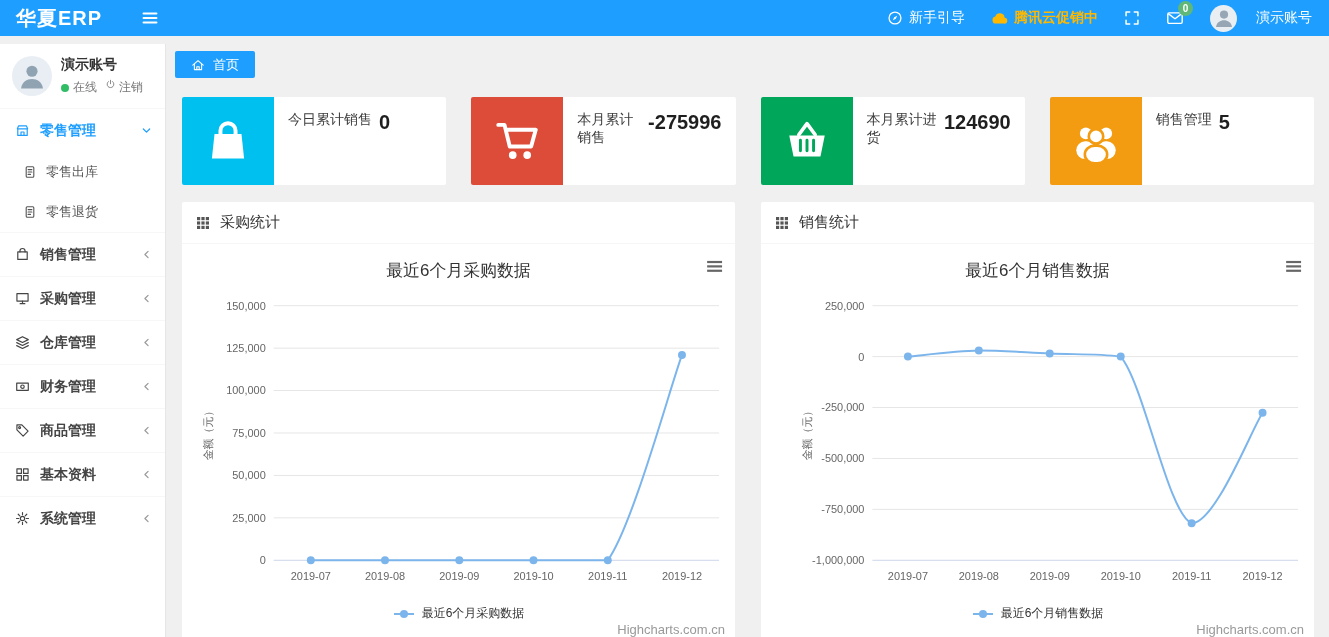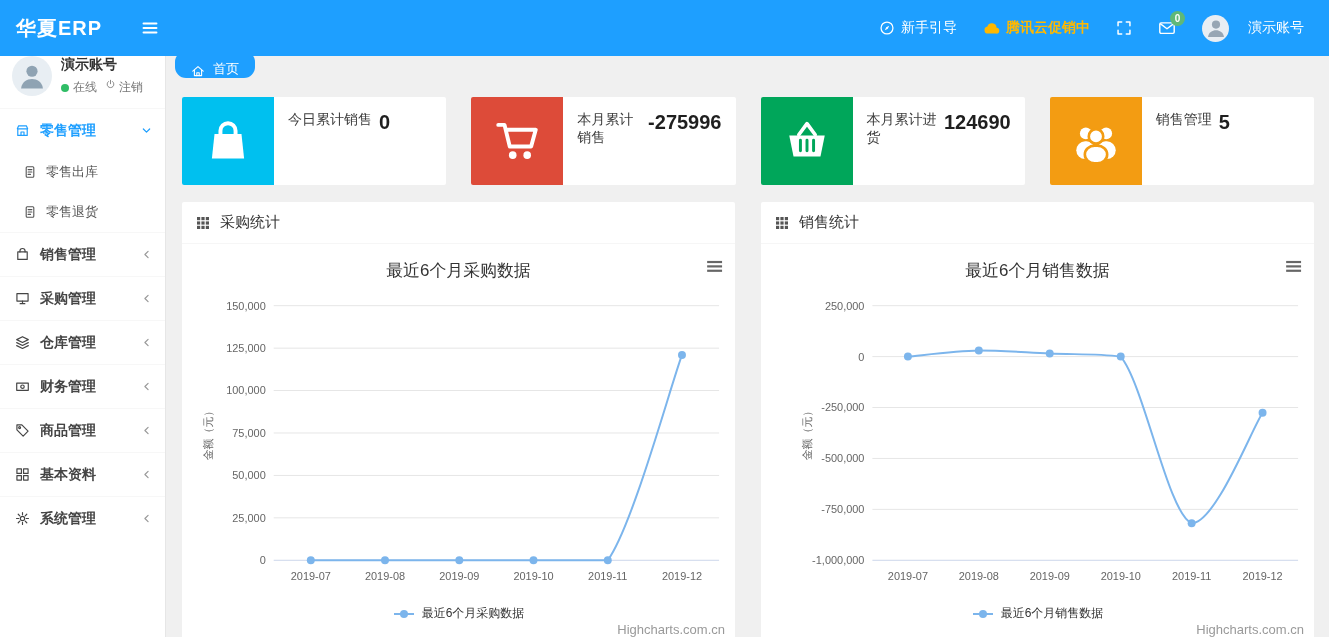--- a/index.html
+++ b/index.html
@@ -1,20 +1,20 @@
 <!DOCTYPE html>
 <html><head>
 <meta charset="utf-8">
 <style>
 *{box-sizing:border-box;margin:0;padding:0}
 html,body{width:1329px;height:637px;overflow:hidden}
 body{background:#f0f0f0;font-family:"Liberation Sans","DejaVu Sans",sans-serif;font-size:14px;color:#333}
 svg{display:block}
 
-.navbar{position:fixed;top:0;left:0;right:0;height:56px;background:#1e9fff;display:flex;align-items:center;color:#fff;z-index:20;padding:0 12px 0 16px}
+.navbar{position:fixed;top:0;left:0;right:0;height:36px;background:#1e9fff;display:flex;align-items:center;color:#fff;z-index:20;padding:0 4px 0 16px}
 .brand{font-size:20px;font-weight:bold;letter-spacing:1px;margin-right:26px;cursor:pointer}
 .nav-icon-btn{display:flex;align-items:center;margin:0 13px;cursor:pointer;position:relative;color:#fff}
 .nav-item{display:flex;align-items:center;gap:6px;margin:0 13px;font-size:14px;cursor:pointer;white-space:nowrap}
 .nav-item.promo{color:#ffb800;font-weight:bold}
 .nav-spacer{flex:1}
 .badge{position:absolute;top:-8px;right:-9px;background:#5fb878;color:#fff;font-size:10px;min-width:15px;height:15px;line-height:15px;border-radius:8px;text-align:center;padding:0 3px;font-weight:bold}
 .nav-avatar{width:27px;height:27px;border-radius:50%;background:#e9eef3;color:#97a6b4;display:flex;align-items:center;justify-content:center;margin:0 6px 0 13px;cursor:pointer;overflow:hidden}
 
 .sidebar{position:fixed;top:44px;left:0;bottom:0;width:166px;background:#fff;border-right:1px solid #e6e6e6;z-index:10}
 .user-block{display:flex;align-items:center;gap:9px;padding:12px 8px 12px 12px}
@@ -24,21 +24,21 @@
 .online-dot{width:8px;height:8px;border-radius:50%;background:#30bd66;display:inline-block;margin-right:4px}
 .logout{display:inline-flex;align-items:flex-start;gap:3px;margin-left:8px;color:#777;cursor:pointer}
 .menu-item{height:44px;display:flex;align-items:center;gap:10px;padding:0 12px 0 15px;font-weight:bold;color:#454545;cursor:pointer;border-top:1px solid #f7f7f7;font-size:14px}
 .menu-item .chev{margin-left:auto;color:#999}
 .menu-item.active{color:#1e9fff}
 .menu-item.active .chev{color:#1e9fff}
 .submenu-item{height:40px;display:flex;align-items:center;gap:9px;padding:0 10px 0 23px;color:#555;cursor:pointer;font-size:13px}
 
 .main{margin-left:167px;padding-top:44px}
 .tabs-bar{padding:7px 0 0 8px;height:39px}
-.tab{display:inline-flex;align-items:flex-end;gap:8px;background:#1e9fff;color:#fff;font-size:13px;height:27px;padding:0 16px;border-radius:11px;cursor:pointer}
+.tab{display:inline-flex;align-items:center;gap:8px;background:#1e9fff;color:#fff;font-size:13px;height:27px;padding:0 16px;border-radius:2px;cursor:pointer}
 .stats-row{display:flex;gap:25px;padding:14px 15px 0}
 .stat-card{flex:1;background:#fff;height:88px;display:flex;overflow:hidden;border-radius:2px}
 .stat-icon{width:92px;flex:none;display:flex;align-items:center;justify-content:center;color:#fff}
 .stat-info{padding:14px 14px;display:flex;flex-direction:row;gap:7px;min-width:0}
 .stat-label{font-size:14px;color:#3c3c3c}
 .stat-value{font-size:20px;font-weight:bold;color:#1f1f1f}
 .panels-row{display:flex;gap:26px;padding:17px 15px 0}
 .panel{flex:1;background:#fff;border-radius:2px;min-height:445px}
 .panel-header{height:42px;display:flex;align-items:center;gap:10px;padding:0 14px;color:#333;border-bottom:1px solid #f6f6f6}
 .panel-header .icon{color:#555}

